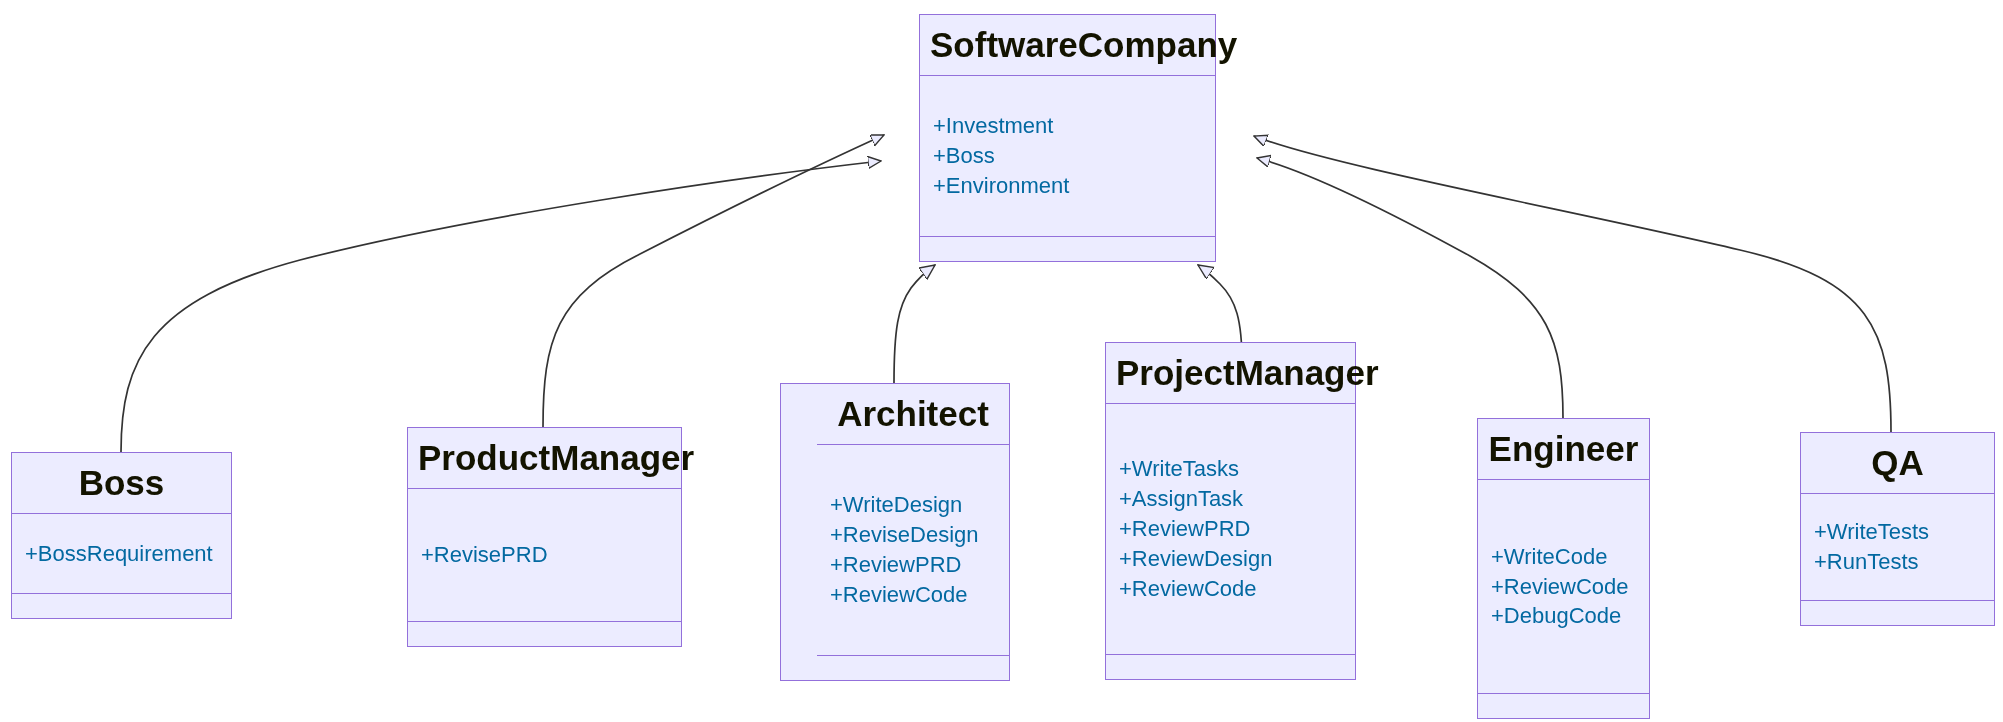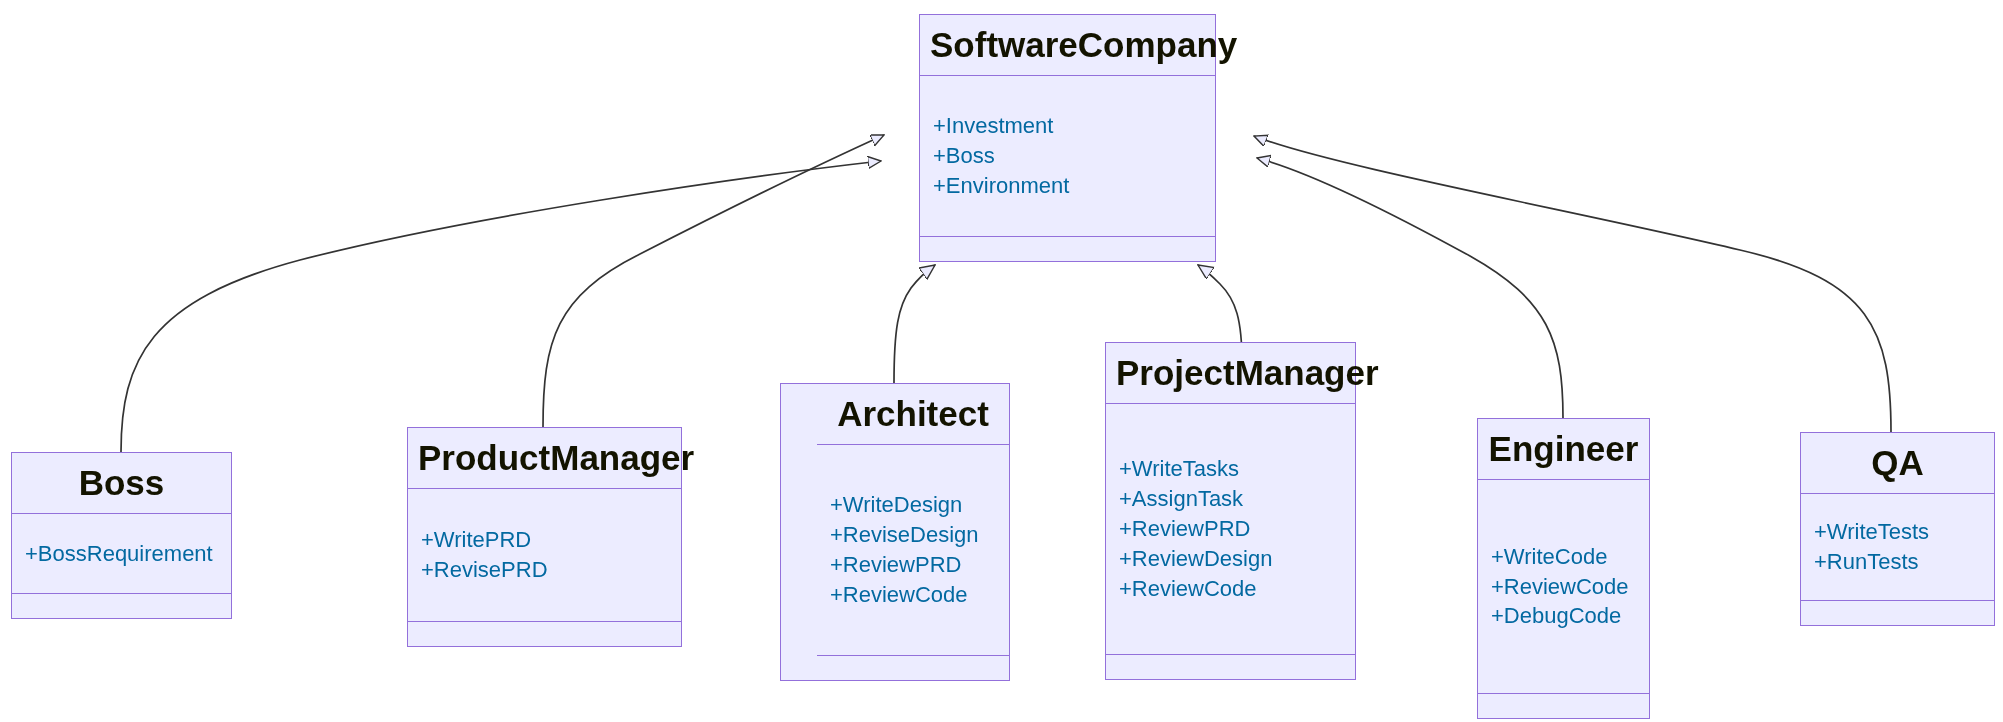--- a/index.html
+++ b/index.html
@@ -108,21 +108,20 @@
     <div class="cls-title">Boss</div>
     <div class="cls-attrs">
       <div class="cls-attr">+BossRequirement</div>
     </div>
     <div class="cls-methods"></div>
   </div>
 
   <div class="uml-class" style="left:407px; top:427px; width:275px; height:220px;">
     <div class="cls-title">ProductManager</div>
     <div class="cls-attrs">
-      <div class="cls-attr">+WritePRD</div>
       <div class="cls-attr">+RevisePRD</div>
     </div>
     <div class="cls-methods"></div>
   </div>
 
   <div class="uml-class" style="left:780px; top:383px; width:230px; height:298px;padding-left:36px;">
     <div class="cls-title">Architect</div>
     <div class="cls-attrs">
       <div class="cls-attr">+WriteDesign</div>
       <div class="cls-attr">+ReviseDesign</div>

